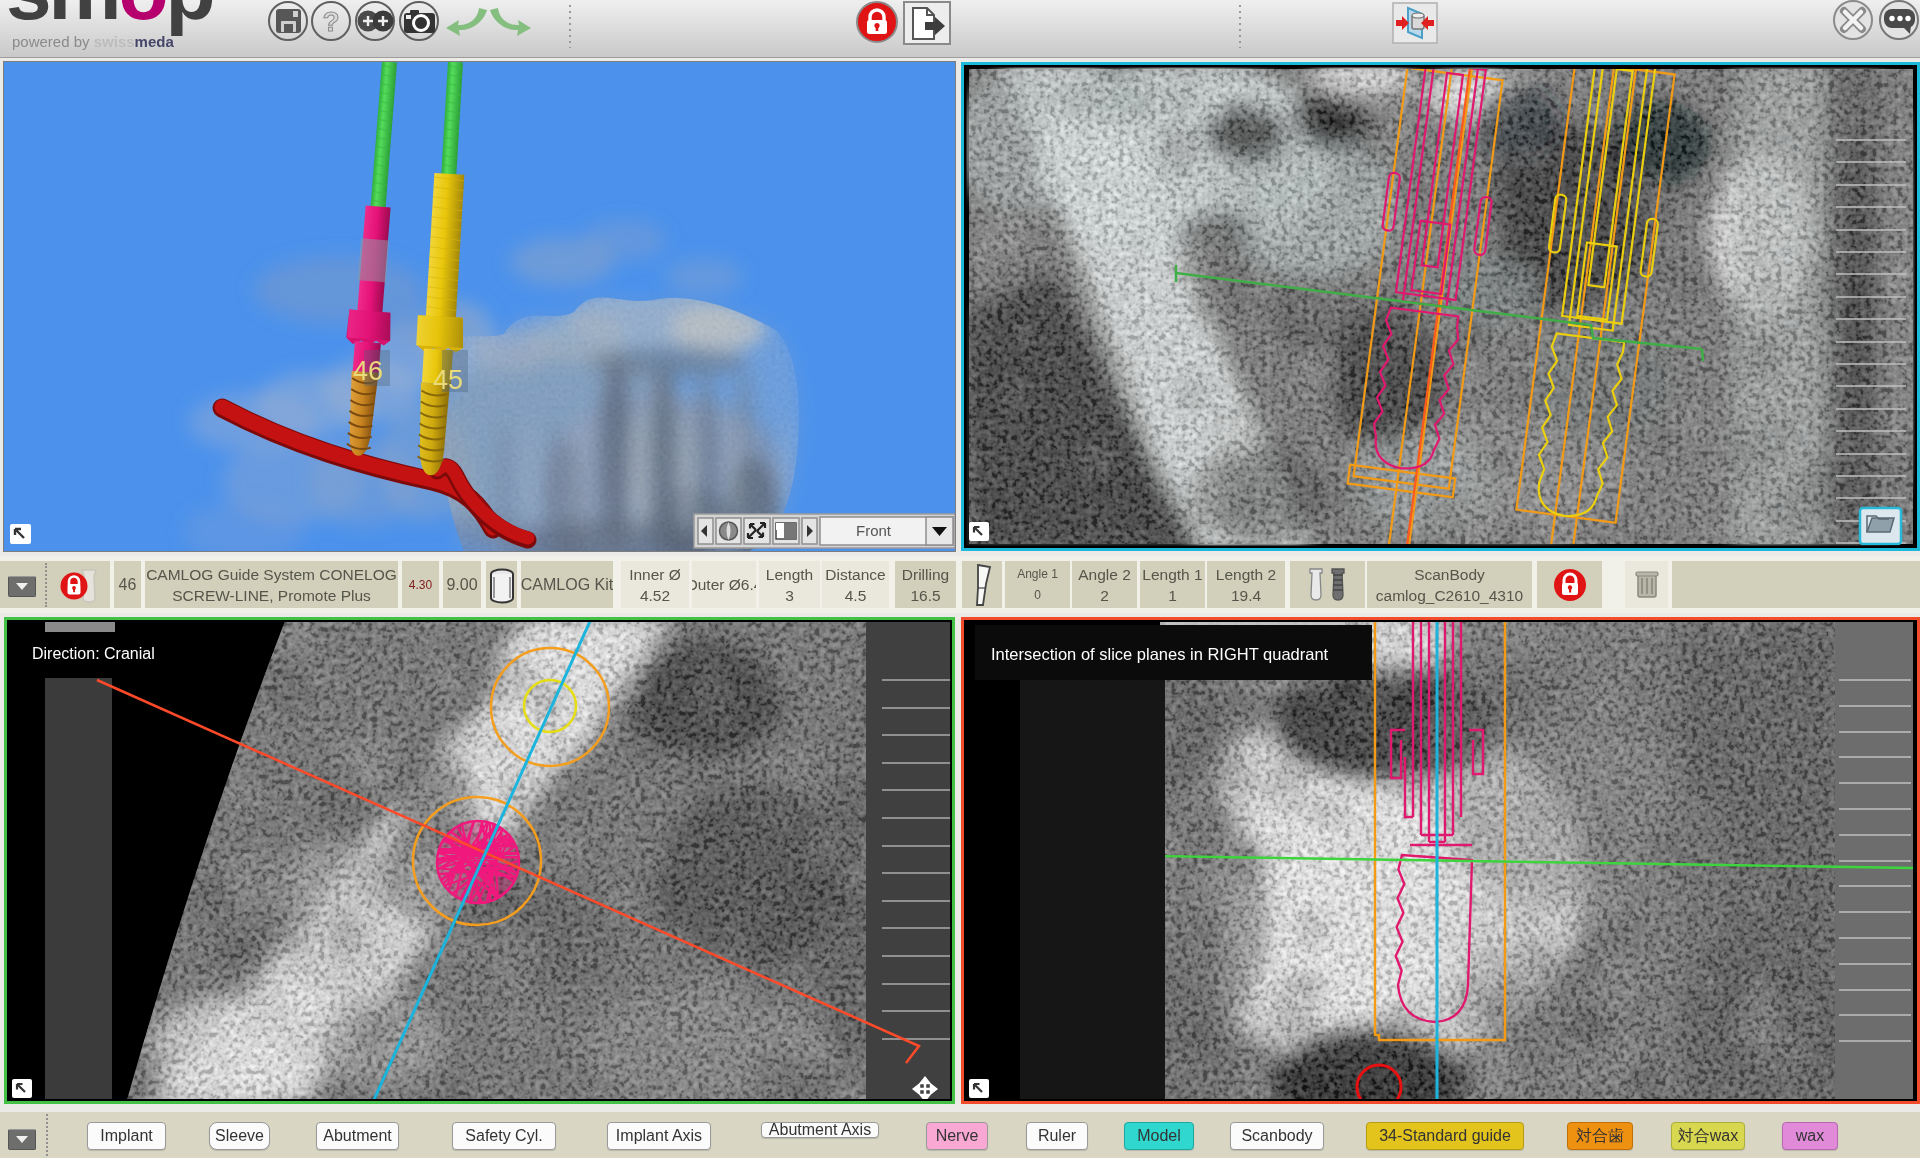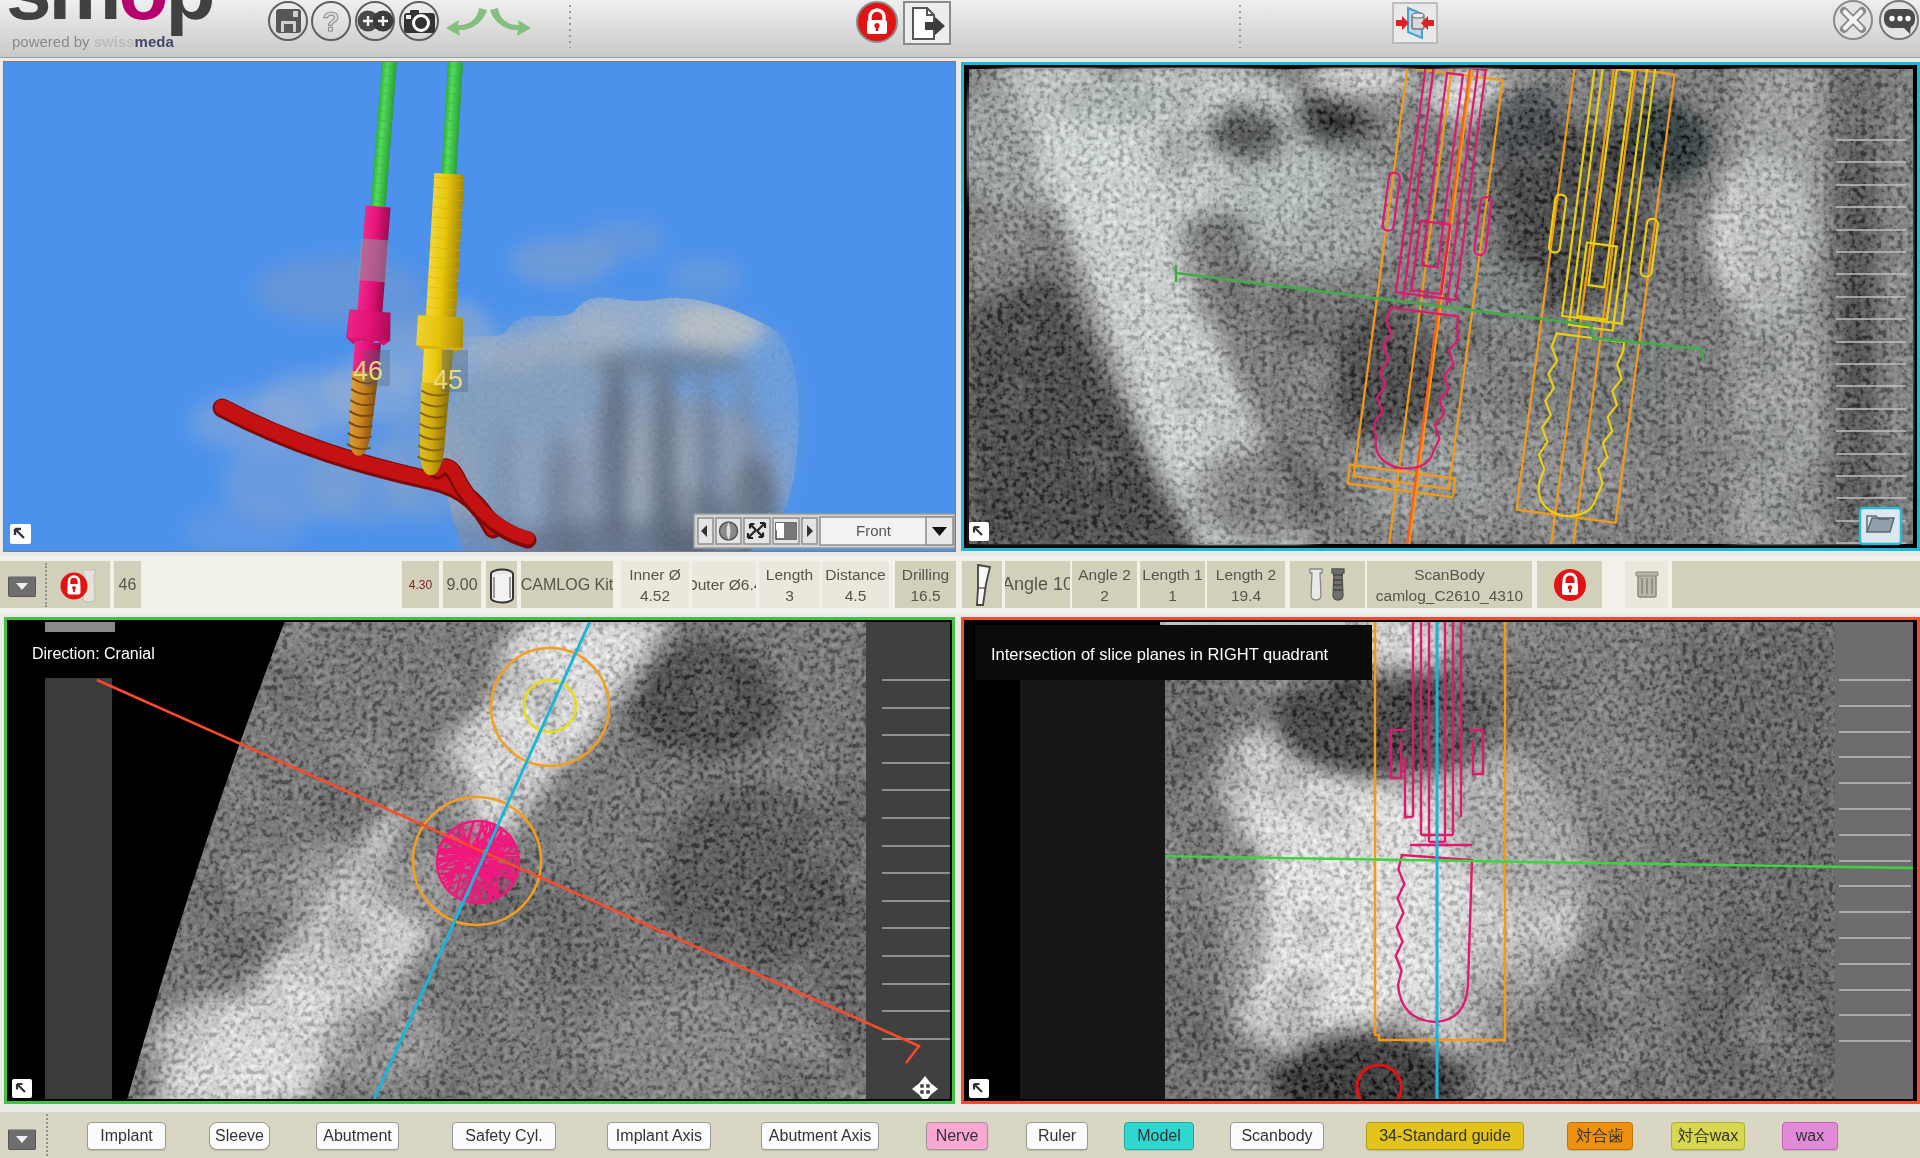--- a/index.html
+++ b/index.html
@@ -504,20 +504,24 @@
     <path d="M906,470 l5,-14 h22 l-4,14 z" fill="#8fa0aa" stroke="#5a6a74" stroke-width="1.5"></path>
     <path d="M906,470 v-16 h9 l3,3 h10" fill="none" stroke="#5a6a74" stroke-width="1.5"></path>
     <rect x="8" y="460" width="20" height="19" fill="#fff" rx="2"></rect>
     <path d="M13,465 l8,8 m-8,-8 l0,5.5 m0,-5.5 l5.5,0" stroke="#333" stroke-width="2.2" fill="none"></path>
     <rect x="3" y="3" width="953" height="483" fill="none" stroke="#000" stroke-width="5"></rect>
     <rect x="1.5" y="1.5" width="956" height="486" fill="none" stroke="#1db9da" stroke-width="3"></rect>
   </svg>
 <div style="position:absolute;left:0;top:556px;width:1920px;height:57px;background:#f2f1e9">
     <div style="position:absolute;left:0;top:5px;width:110px;height:47px;background:#d2cfbb"></div>
     <div style="position:absolute;left:114px;top:5px;width:27px;height:47px;background:#d2cfbb;color:#55554a;font-size:16px;text-align:center;display:flex;align-items:center;justify-content:center;white-space:nowrap;overflow:hidden">46</div>
+    <div style="position:absolute;left:145px;top:5px;width:253px;height:47px;background:#d2cfbb;color:#55554a;font-size:15.5px;text-align:center;line-height:21px;display:flex;flex-direction:column;align-items:center;justify-content:center;white-space:nowrap;overflow:hidden">
+      <span>CAMLOG Guide System CONELOG</span>
+      <span>SCREW-LINE, Promote Plus</span>
+    </div>
     <div style="position:absolute;left:402px;top:5px;width:37px;height:47px;background:#d2cfbb;color:#7f1d1d;font-size:12px;text-align:center;display:flex;align-items:center;justify-content:center;white-space:nowrap;overflow:hidden">4.30</div>
     <div style="position:absolute;left:443px;top:5px;width:38px;height:47px;background:#d2cfbb;color:#55554a;font-size:16px;text-align:center;display:flex;align-items:center;justify-content:center;white-space:nowrap;overflow:hidden">9.00</div>
     <div style="position:absolute;left:486px;top:5px;width:31px;height:47px;background:#d2cfbb;display:flex;align-items:center;justify-content:center">
       <svg width="30" height="44" style="margin-top:2px">
         <ellipse cx="15" cy="10" rx="11" ry="4.5" fill="#e8e8e8" stroke="#333" stroke-width="2"></ellipse>
         <path d="M4,10 v24 a11,4.5 0 0 0 22,0 v-24" fill="#f2f2f2" stroke="#333" stroke-width="2"></path>
         <path d="M7,13 v21 M23,13 v21" stroke="#999" stroke-width="2"></path>
       </svg>
     </div>
     <div style="position:absolute;left:521px;top:5px;width:92px;height:47px;background:#d2cfbb;color:#55554a;font-size:16px;text-align:center;display:flex;align-items:center;justify-content:center;white-space:nowrap;overflow:hidden">CAMLOG Kit</div>
@@ -540,21 +544,21 @@
     <div style="position:absolute;left:895px;top:5px;width:61px;height:47px;background:#d2cfbb;color:#55554a;font-size:15.5px;text-align:center;line-height:21px;display:flex;flex-direction:column;align-items:center;justify-content:center;white-space:nowrap;overflow:hidden">
       <span>Drilling</span>
       <span>16.5</span>
     </div>
     <div style="position:absolute;left:962px;top:5px;width:40px;height:47px;background:#d2cfbb;display:flex;align-items:center;justify-content:center">
       <svg width="28" height="46">
         <path d="M10,3 L22,5 L18,22 L15,43 L9,43 L10,26 Z" fill="#f8f8f6" stroke="#444" stroke-width="1.8"></path>
         <path d="M10,26 h7" stroke="#444" stroke-width="1.2"></path>
       </svg>
     </div>
-    <div style="position:absolute;left:1005px;top:5px;width:65px;height:47px;background:#d2cfbb;color:#55554a;font-size:18px;text-align:center;line-height:21px;display:flex;flex-direction:row;align-items:center;justify-content:center;white-space:nowrap;overflow:hidden">
+    <div style="position:absolute;left:1005px;top:5px;width:65px;height:47px;background:#d2cfbb;color:#55554a;font-size:12px;text-align:center;line-height:21px;display:flex;flex-direction:column;align-items:center;justify-content:center;white-space:nowrap;overflow:hidden">
       <span>Angle 1</span>
       <span>0</span>
     </div>
     <div style="position:absolute;left:1072px;top:5px;width:65px;height:47px;background:#d2cfbb;color:#55554a;font-size:15.5px;text-align:center;line-height:21px;display:flex;flex-direction:column;align-items:center;justify-content:center;white-space:nowrap;overflow:hidden">
       <span>Angle 2</span>
       <span>2</span>
     </div>
     <div style="position:absolute;left:1140px;top:5px;width:65px;height:47px;background:#d2cfbb;color:#55554a;font-size:15.5px;text-align:center;line-height:21px;display:flex;flex-direction:column;align-items:center;justify-content:center;white-space:nowrap;overflow:hidden">
       <span>Length 1</span>
       <span>1</span>
@@ -1037,21 +1041,21 @@
 <div style="position:absolute;left:0;top:1112px;width:1920px;height:46px;background:#d9d7c4">
     <button style="position:absolute;left:8px;top:17px;width:28px;height:21px;background:#6e6e6c;border:1px solid #555;border-top-color:#999;border-radius:2px;padding:0">
       <span style="display:block;margin:auto;width:0;height:0;border-left:6px solid transparent;border-right:6px solid transparent;border-top:7px solid #f0f0f0"></span>
     </button>
     <div style="position:absolute;left:46px;top:2px;height:42px;border-left:2px dotted #8f8f8f"></div>
     <div style="position:absolute;left:87px;top:10px;width:79px;height:28px;background:#fbfbfb;border:1.5px solid #999;border-radius:4px;display:flex;align-items:center;justify-content:center;font-size:16px;color:#333;white-space:nowrap;box-shadow:0 1px 1px rgba(0,0,0,0.15)">Implant</div>
     <div style="position:absolute;left:209px;top:10px;width:61px;height:28px;background:#fbfbfb;border:1.5px solid #999;border-radius:8px;display:flex;align-items:center;justify-content:center;font-size:16px;color:#333;white-space:nowrap;box-shadow:0 1px 1px rgba(0,0,0,0.15)">Sleeve</div>
     <div style="position:absolute;left:316px;top:10px;width:83px;height:28px;background:#fbfbfb;border:1.5px solid #999;border-radius:4px;display:flex;align-items:center;justify-content:center;font-size:16px;color:#333;white-space:nowrap;box-shadow:0 1px 1px rgba(0,0,0,0.15)">Abutment</div>
     <div style="position:absolute;left:452px;top:10px;width:104px;height:28px;background:#fbfbfb;border:1.5px solid #999;border-radius:4px;display:flex;align-items:center;justify-content:center;font-size:16px;color:#333;white-space:nowrap;box-shadow:0 1px 1px rgba(0,0,0,0.15)">Safety Cyl.</div>
     <div style="position:absolute;left:607px;top:10px;width:104px;height:28px;background:#fbfbfb;border:1.5px solid #999;border-radius:4px;display:flex;align-items:center;justify-content:center;font-size:16px;color:#333;white-space:nowrap;box-shadow:0 1px 1px rgba(0,0,0,0.15)">Implant Axis</div>
-    <div style="position:absolute;left:761px;top:10px;width:118px;height:28px;background:#fbfbfb;border:1.5px solid #999;border-radius:4px;display:flex;align-items:center;justify-content:center;font-size:16px;color:#333;white-space:nowrap;box-shadow:0 1px 1px rgba(0,0,0,0.15)">Abutment Axis</div>
+    <div style="position:absolute;left:761px;top:10px;width:118px;height:16px;background:#fbfbfb;border:1.5px solid #999;border-radius:4px;display:flex;align-items:center;justify-content:center;font-size:16px;color:#333;white-space:nowrap;box-shadow:0 1px 1px rgba(0,0,0,0.15)">Abutment Axis</div>
     <div style="position:absolute;left:926px;top:10px;width:62px;height:28px;background:#f9a8d4;border:1.5px solid #999;border-radius:4px;display:flex;align-items:center;justify-content:center;font-size:16px;color:#333;white-space:nowrap;box-shadow:0 1px 1px rgba(0,0,0,0.15)">Nerve</div>
     <div style="position:absolute;left:1026px;top:10px;width:62px;height:28px;background:#fbfbfb;border:1.5px solid #999;border-radius:4px;display:flex;align-items:center;justify-content:center;font-size:16px;color:#333;white-space:nowrap;box-shadow:0 1px 1px rgba(0,0,0,0.15)">Ruler</div>
     <div style="position:absolute;left:1124px;top:10px;width:70px;height:28px;background:#2fd7cf;border:1.5px solid #1fa8a2;border-radius:4px;display:flex;align-items:center;justify-content:center;font-size:16px;color:#333;white-space:nowrap;box-shadow:0 1px 1px rgba(0,0,0,0.15)">Model</div>
     <div style="position:absolute;left:1230px;top:10px;width:94px;height:28px;background:#fbfbfb;border:1.5px solid #999;border-radius:4px;display:flex;align-items:center;justify-content:center;font-size:16px;color:#333;white-space:nowrap;box-shadow:0 1px 1px rgba(0,0,0,0.15)">Scanbody</div>
     <div style="position:absolute;left:1366px;top:10px;width:158px;height:28px;background:#e3c41d;border:1.5px solid #b89c12;border-radius:4px;display:flex;align-items:center;justify-content:center;font-size:16px;color:#333;white-space:nowrap;box-shadow:0 1px 1px rgba(0,0,0,0.15)">34-Standard guide</div>
     <div style="position:absolute;left:1567px;top:10px;width:66px;height:28px;background:#ef9110;border:1.5px solid #c07208;border-radius:4px;display:flex;align-items:center;justify-content:center;font-size:16px;color:#333;white-space:nowrap;box-shadow:0 1px 1px rgba(0,0,0,0.15)">対合歯</div>
     <div style="position:absolute;left:1671px;top:10px;width:74px;height:28px;background:#d8d750;border:1.5px solid #aeae3a;border-radius:4px;display:flex;align-items:center;justify-content:center;font-size:16px;color:#333;white-space:nowrap;box-shadow:0 1px 1px rgba(0,0,0,0.15)">対合wax</div>
     <div style="position:absolute;left:1782px;top:10px;width:56px;height:28px;background:#e18ad9;border:1.5px solid #b868b0;border-radius:4px;display:flex;align-items:center;justify-content:center;font-size:16px;color:#333;white-space:nowrap;box-shadow:0 1px 1px rgba(0,0,0,0.15)">wax</div>
   </div>
 </body></html>

